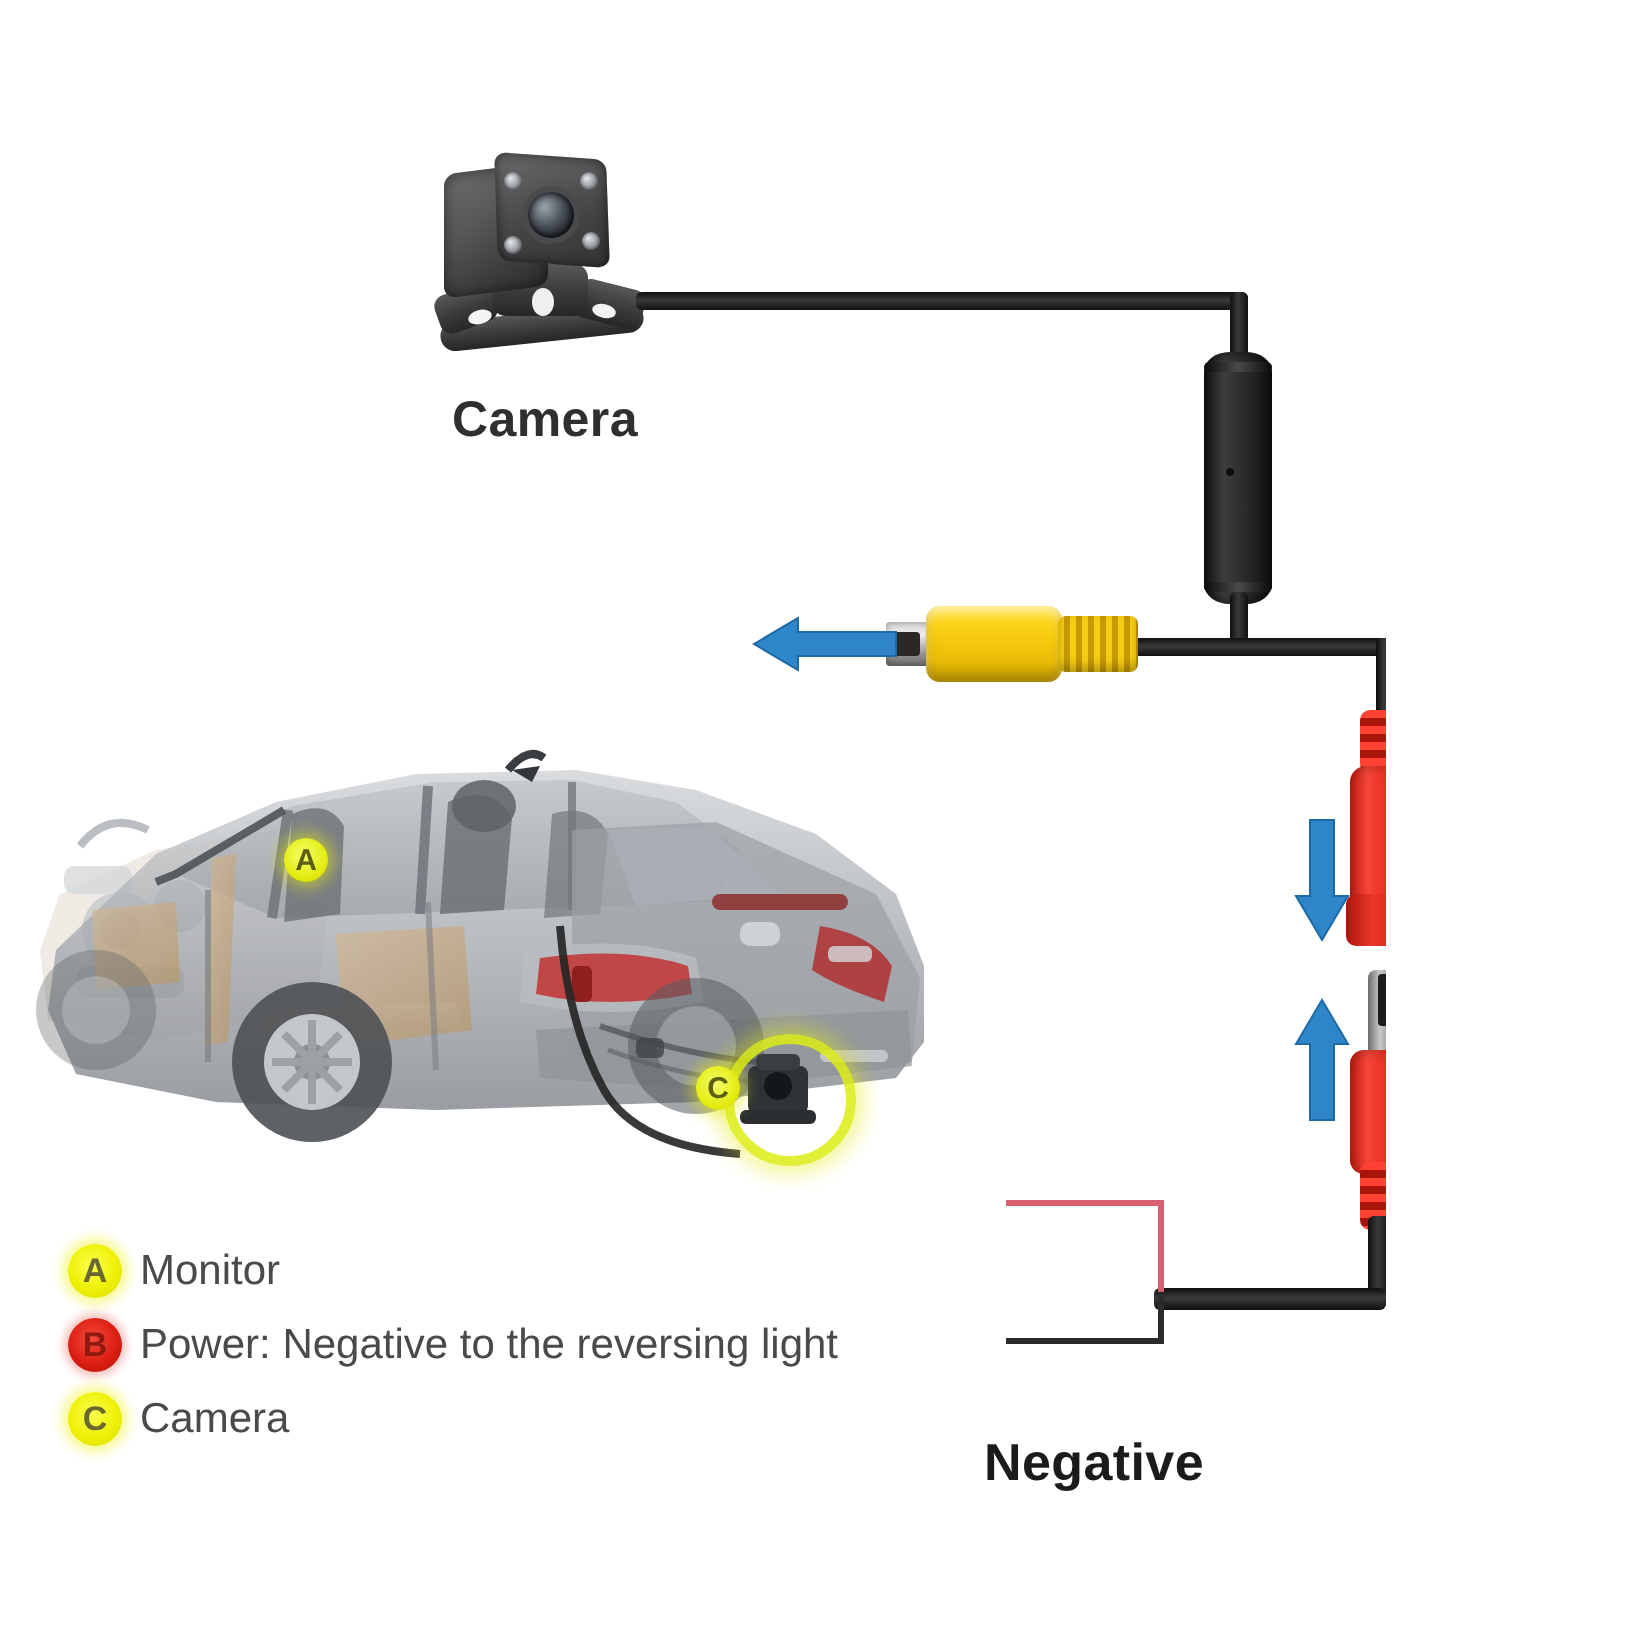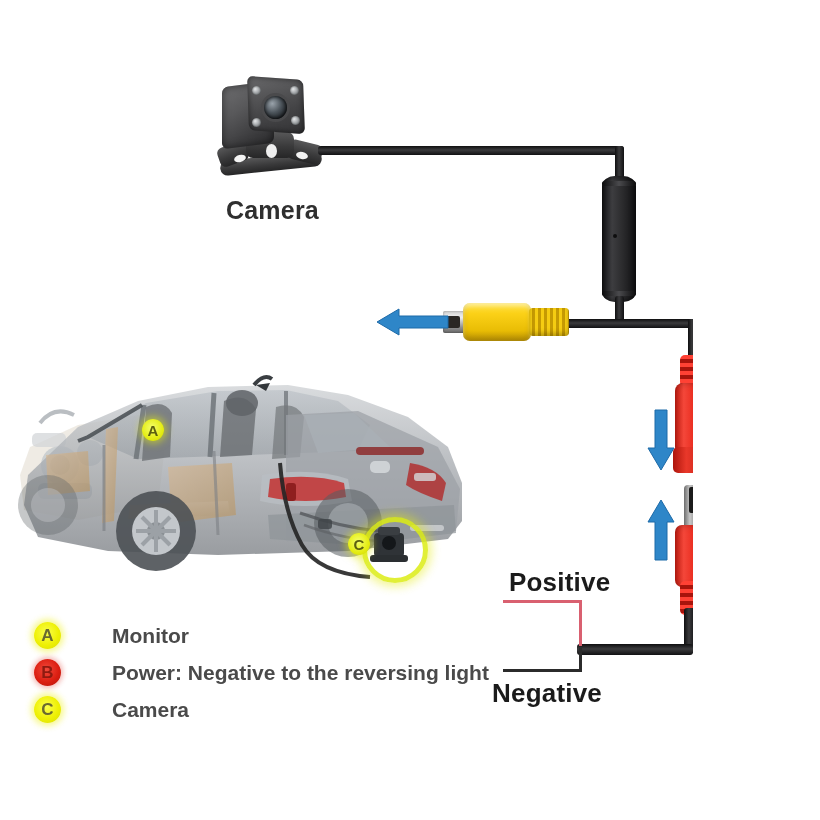--- a/index.html
+++ b/index.html
@@ -169,24 +169,23 @@
     color: #6a6a30;
     box-shadow: 0 0 6px 3px rgba(238,240,5,.45);
   }
   .badge-red {
     background: radial-gradient(circle at 45% 40%, #f24a3c 0%, #dc1f12 55%, #b01208 100%);
     color: #8f1a10;
     box-shadow: 0 0 5px 2px rgba(220,31,18,.3);
   }
   .legend-label {
     font-size: 21px;
-    font-weight: 700;
+    font-weight: 400;
     color: #4a4a4a;
     white-space: pre;
-    margin-left: 42px;
   }
 
   
   .car-wrap { position: absolute; }
   .marker {
     position: absolute;
     border-radius: 50%;
     display: flex; align-items: center; justify-content: center;
     font-weight: 700;
     background: radial-gradient(circle at 45% 40%, #f4ff6b 0%, #e4ec12 60%, #ccd400 100%);
@@ -291,22 +290,21 @@
 
   <div class="cable cable-v" style="left:684px; top:608px; height:45px; width:11px;"></div>
   <div class="cable cable-h" style="left:577px; top:644px; width:116px; height:11px;"></div>
 
   <div class="wire" style="left:503px; top:600px; width:79px; height:3px; background:#d96070;"></div>
   <div class="wire" style="left:579px; top:600px; width:3px; height:46px; background:#d96070;"></div>
 
   <div class="wire" style="left:503px; top:669px; width:79px; height:3px; background:#2b2b2b;"></div>
   <div class="wire" style="left:579px; top:648px; width:3px; height:24px; background:#2b2b2b;"></div>
 
-  <div class="txt" style="left:509px; top:567px; font-size:26px; color:#1b1b1b;">Positive</div>
-  <div class="txt" style="left:492px; top:678px; font-size:26px; color:#1b1b1b;">Negative</div>
+  <div class="txt" style="left:492px; top:716px; font-size:26px; color:#1b1b1b;">Negative</div>
 
   <div class="car-wrap" style="left:18px; top:355px; width:450px; height:250px;">
     <svg width="450" height="250" viewBox="0 0 450 250">
       <defs>
         <linearGradient id="bodyG" x1="0" y1="0" x2="0" y2="1">
           <stop offset="0%" stop-color="#cfd2d5"></stop>
           <stop offset="45%" stop-color="#a9adb2"></stop>
           <stop offset="100%" stop-color="#7d8186"></stop>
         </linearGradient>
         <linearGradient id="glassG" x1="0" y1="0" x2="0" y2="1">

